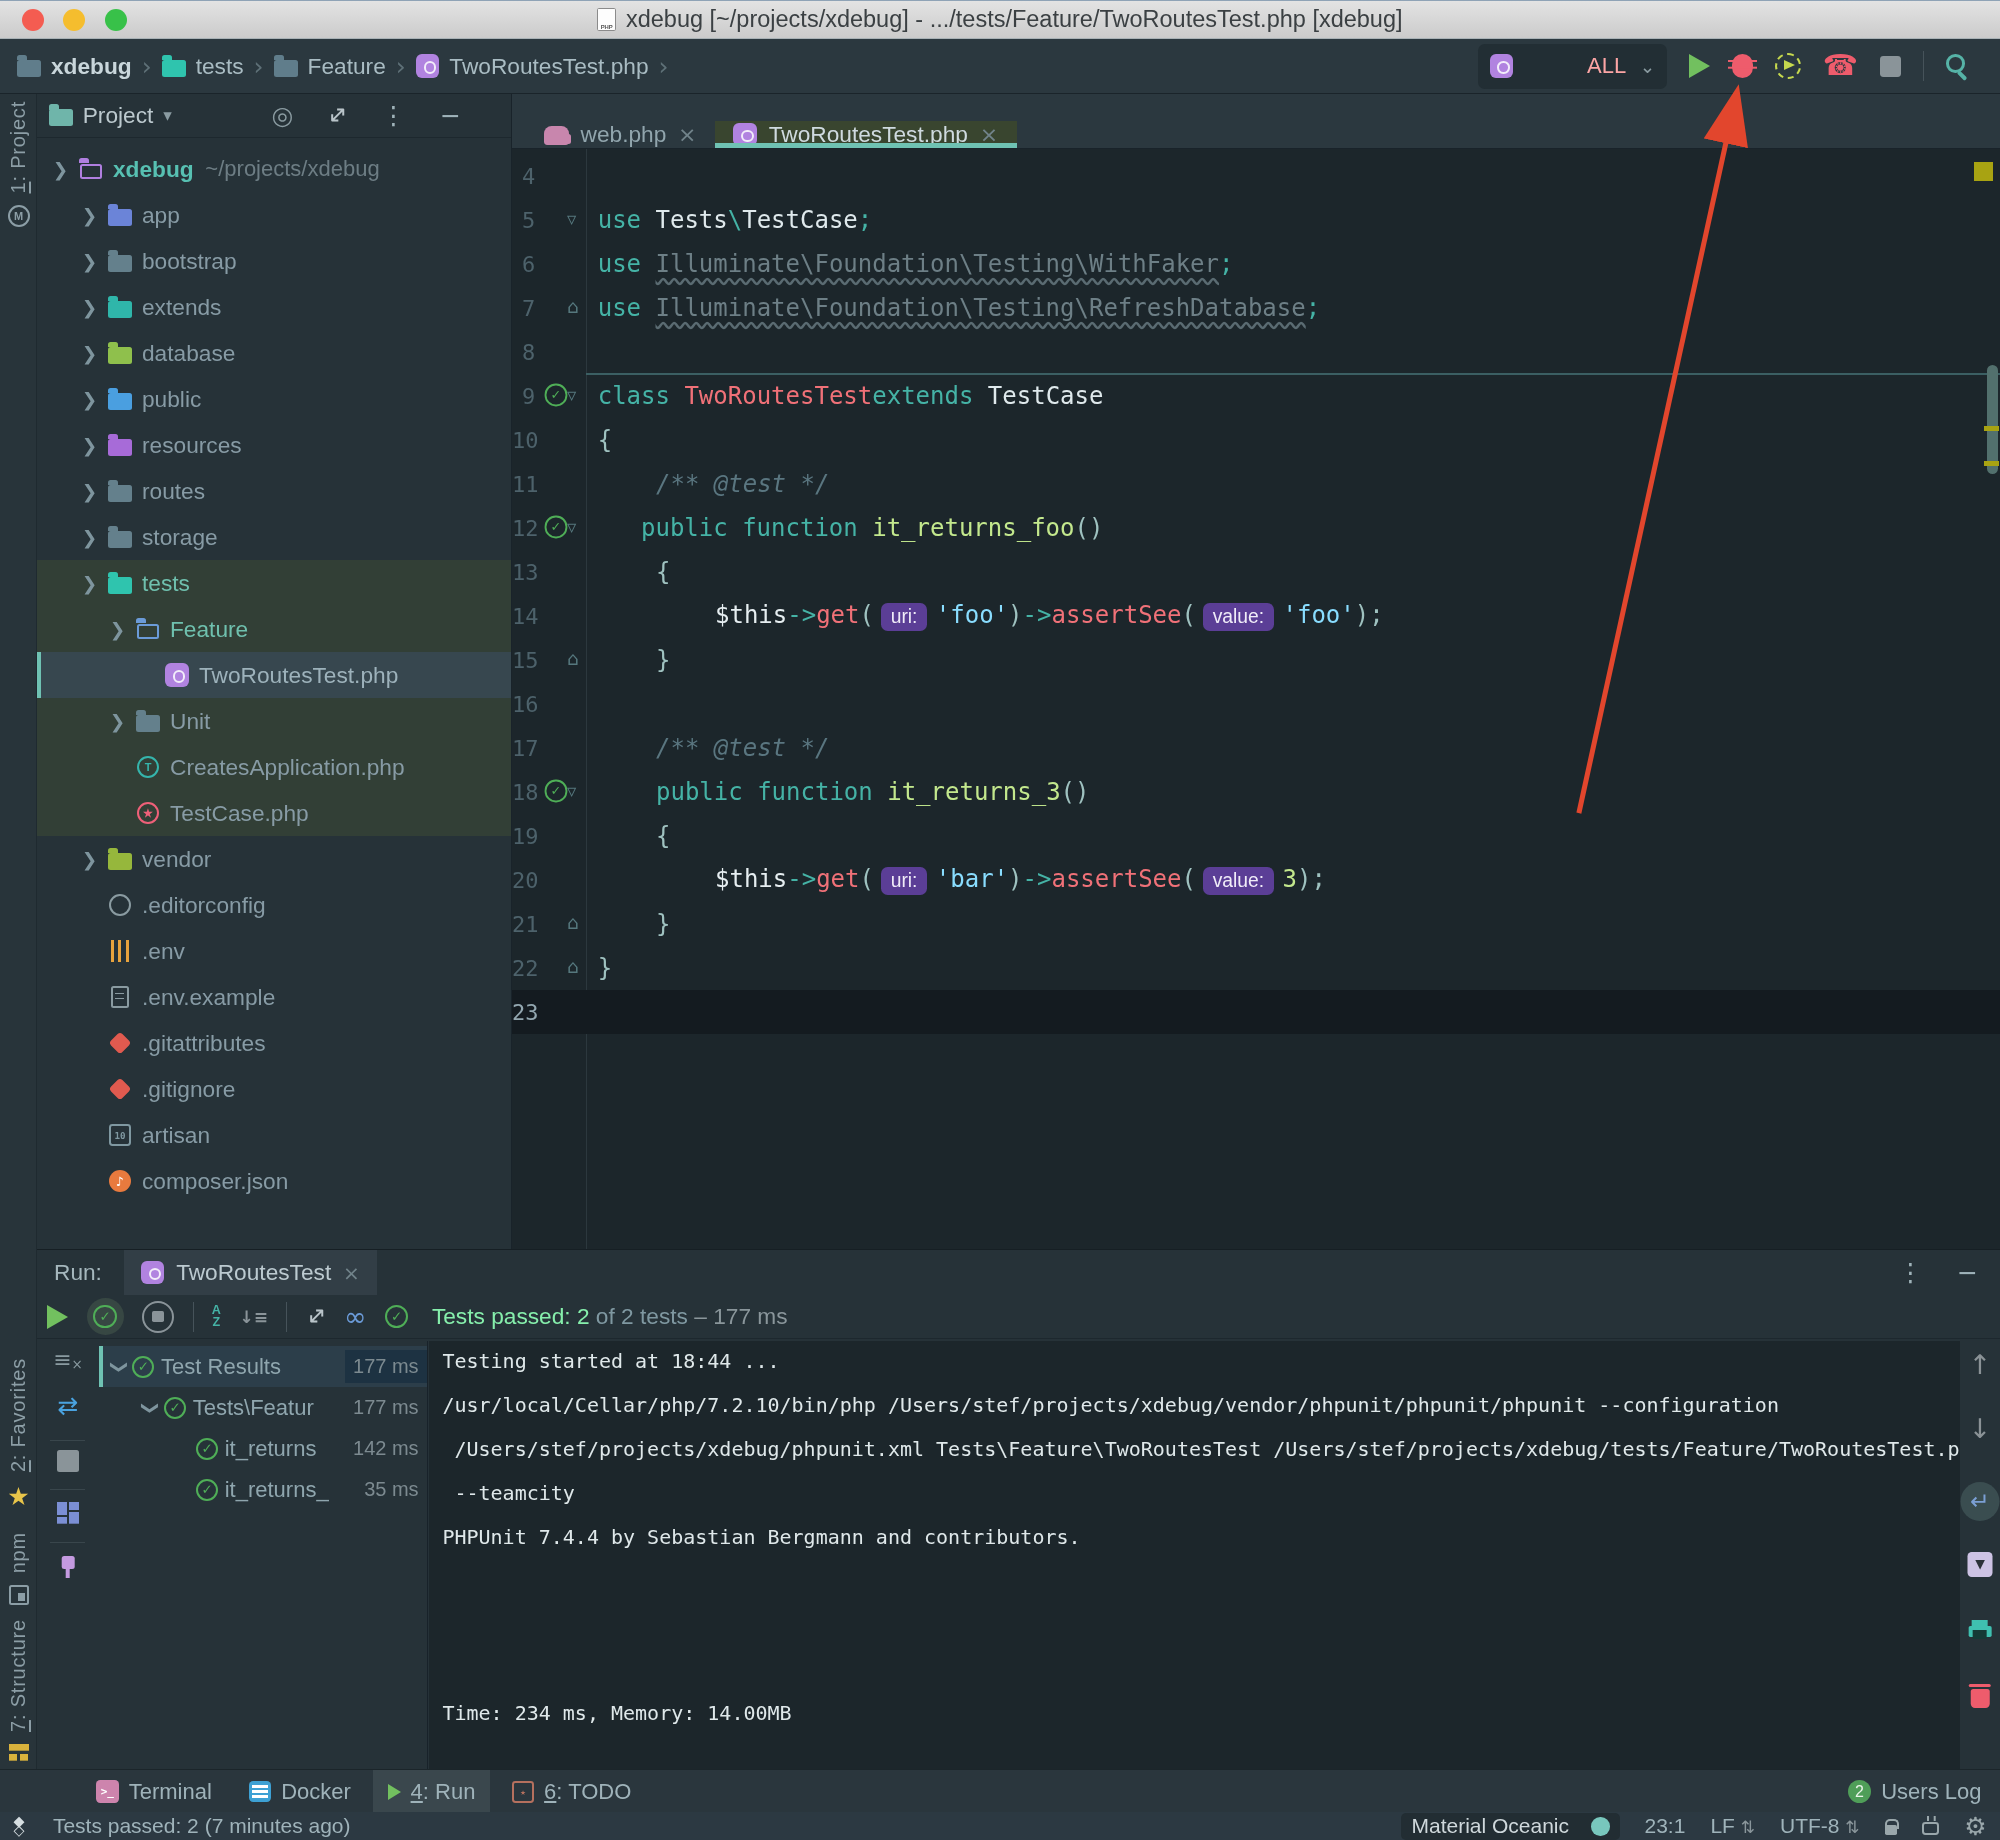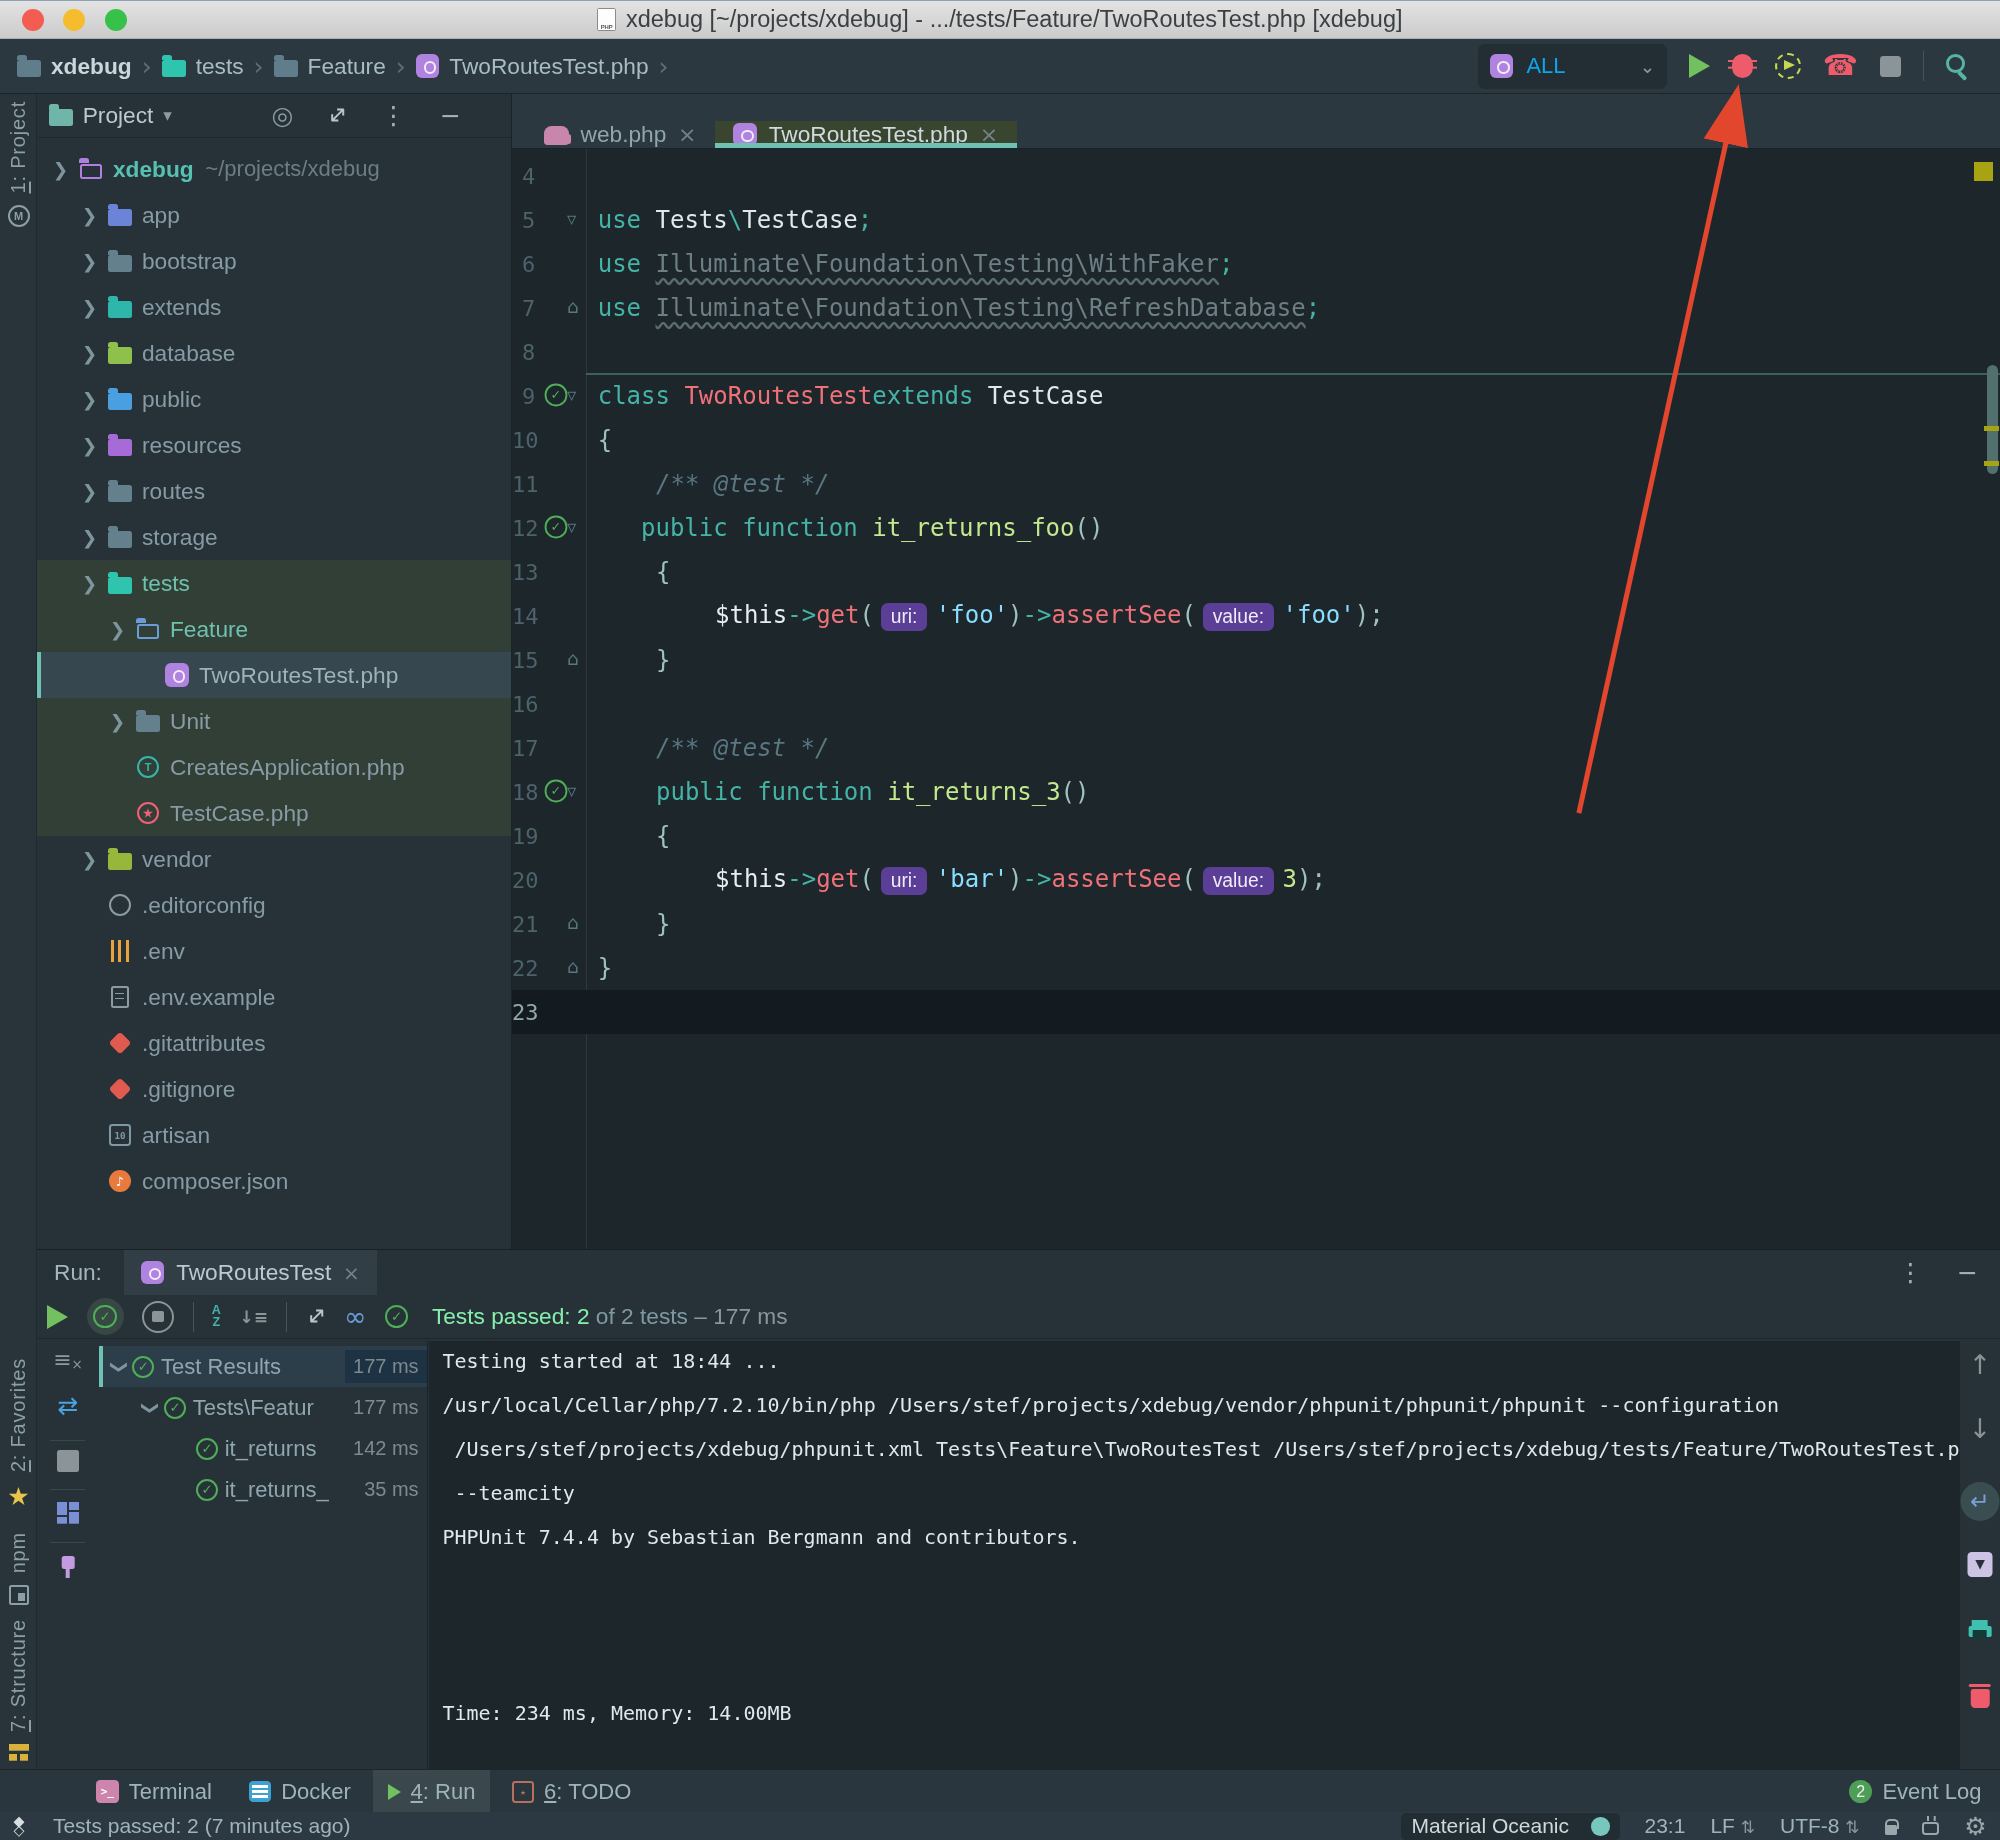--- a/index.html
+++ b/index.html
@@ -85,21 +85,21 @@
 
   
   #navbar{position:absolute;left:0;top:39px;width:2000px;height:55px;background:#2b383f;
     border-bottom:0.8px solid #1a242a;display:flex;align-items:center;padding:0 17px}
   #breadcrumbs{display:flex;align-items:center;gap:10px;font-size:22.7px;color:#a9bcc3}
   .bc-label{color:#a9bcc3}
   .bc-label.bold{color:#c9d6db;font-weight:700}
   .bc-sep{color:#5e7077;font-size:25px;font-family:"DejaVu Sans"}
   .nav-right{margin-left:auto;display:flex;align-items:center;gap:22px;padding-right:11.7px}
   .runconfig{display:flex;align-items:center;gap:13.4px;width:189px;height:45px;background:#222e34;border-radius:6.7px;padding:0 11.7px}
-  .rc-label{flex:1;text-align:left;color:#0ea5e9;font-size:22px}
+  .rc-label{flex:1;text-align:right;color:#fca5a5;font-size:22px}
   .rc-chev{color:#8a9ba1;font-size:18.5px;font-family:"DejaVu Sans"}
   .vsep{width:0.8px;height:30px;background:#46535a}
 
   
   #stripe{position:absolute;left:0;top:94px;width:37px;height:1718px;background:#28343a;border-right:0.8px solid #1f2a30}
   .vlabel{writing-mode:vertical-rl;transform:rotate(180deg);color:#8c9ea6;font-size:20px;letter-spacing:0.8px;white-space:nowrap}
   .u{text-decoration:underline}
   .stripe-item{position:absolute;left:0;width:37px;display:flex;flex-direction:column;align-items:center;gap:11.7px}
 
   
@@ -691,21 +691,21 @@
     <div class="twd active">
       <span class="ic i-play" style="--c:#72c05f;border-left-width:13.4px;border-top-width:8.4px;border-bottom-width:8.4px"></span>
       <span><span class="u">4</span><span>: Run</span></span>
     </div>
     <div class="twd">
       <span class="ic i-sqo" style="--c:#b5705e">★</span>
       <span><span class="u">6</span><span>: TODO</span></span>
     </div>
     <div class="eventlog">
       <span class="badge">2</span>
-      <span>Event Log</span>
+      <span>Users Log</span>
     </div>
   </div>
 
   <div id="statusbar">
     <div class="sb-left">
       <span class="diamonds">
           <span>◆</span>
           <span>◇</span>
         </span>
       <span>Tests passed: 2 (7 minutes ago)</span>

